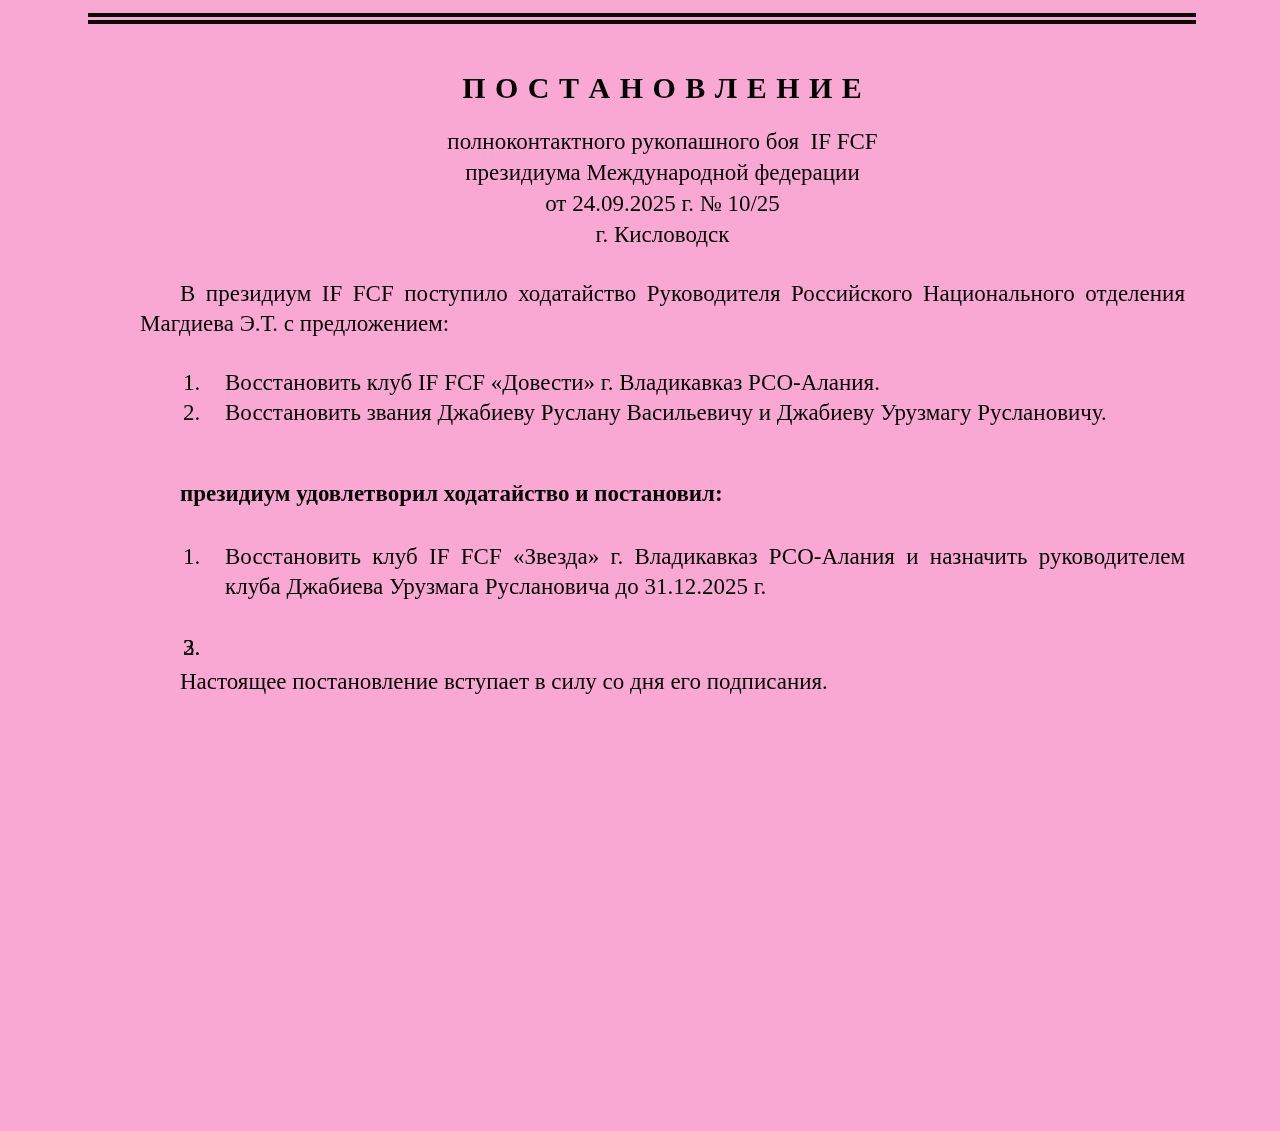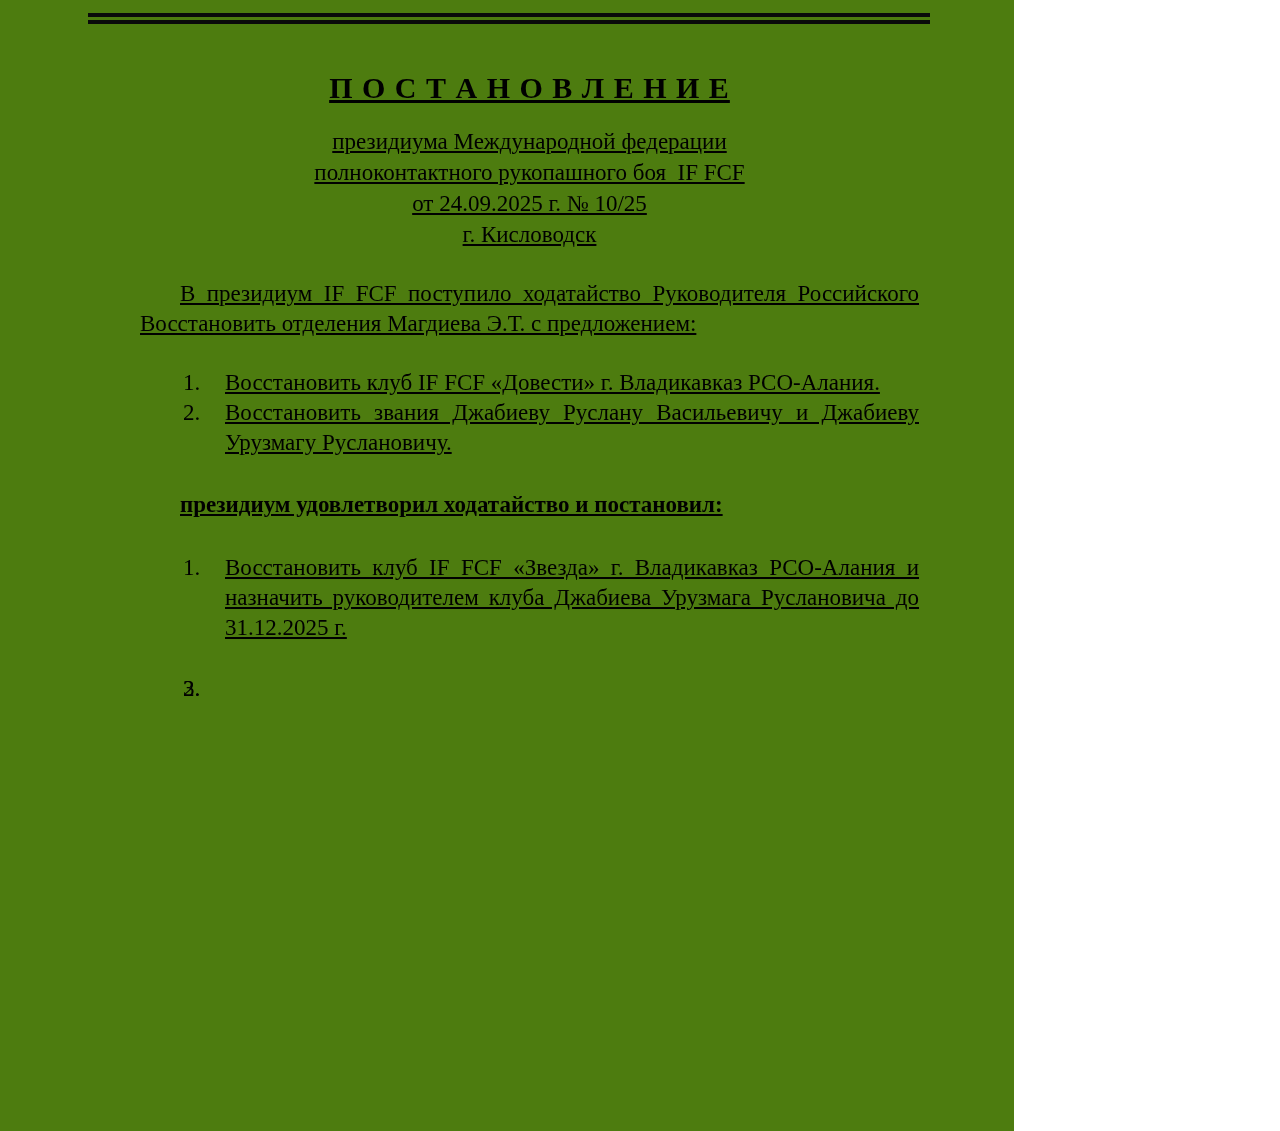--- a/index.html
+++ b/index.html
@@ -4,25 +4,24 @@
 <style>
   html, body {
     margin: 0;
     padding: 0;
     background: #ffffff;
     color: #000000;
     font-family: "Liberation Serif", "DejaVu Serif", serif;
   }
   .page {
     position: relative;
-    width: 1014px;
+    width: 1280px;
     height: 1131px;
-    background: #4d7c0f;
+    background: #f9a8d4;
     overflow: hidden;
-    text-decoration: underline;
   }
   .double-rule {
     margin: 13px 84px 0 88px;
     height: 3px;
     border-top: 4px solid #0a0a0a;
     border-bottom: 4px solid #0a0a0a;
   }
   .content {
     margin: 0 95px 0 140px; 
     font-size: 23px;
@@ -56,46 +55,46 @@
     position: relative;
     padding-left: 85px;
     text-align: justify;
   }
   .num {
     position: absolute;
     left: 43px;
     top: 0;
   }
   .resolution-heading {
-    margin-top: 32px;
+    margin-top: 51px;
     font-weight: bold;
   }
   .list.spaced { margin-top: 33px; }
   .list.spaced .li + .li { margin-top: 31px; }
   .closing { margin-top: 65px; }
 </style>
 </head>
 <body>
 
 <div class="page">
 
   <div class="double-rule"></div>
 
   <div class="content">
 
     <h1 class="title">П О С Т А Н О В Л Е Н И Е</h1>
 
     <div class="subhead">
+      <div>полноконтактного рукопашного боя  IF FCF</div>
       <div>президиума Международной федерации</div>
-      <div>полноконтактного рукопашного боя  IF FCF</div>
       <div>от 24.09.2025 г. № 10/25</div>
       <div>г. Кисловодск</div>
     </div>
 
-    <p class="para indent justify intro">В президиум IF FCF поступило ходатайство Руководителя Российского Восстановить отделения Магдиева Э.Т. с предложением:</p>
+    <p class="para indent justify intro">В президиум IF FCF поступило ходатайство Руководителя Российского Национального отделения Магдиева Э.Т. с предложением:</p>
 
     <ol class="list">
       <li class="li">
         <span class="num">1.</span>
         <span>Восстановить клуб IF FCF «Довести» г. Владикавказ РСО-Алания.</span>
       </li>
       <li class="li">
         <span class="num">2.</span>
         <span>Восстановить звания Джабиеву Руслану Васильевичу и Джабиеву Урузмагу Руслановичу.</span>
       </li>
@@ -109,15 +108,16 @@
         <span>Восстановить клуб IF FCF «Звезда» г. Владикавказ РСО-Алания и назначить руководителем клуба Джабиева Урузмага Руслановича до 31.12.2025 г.</span>
       </li>
       <li class="li">
         <span class="num">2.</span>
       </li>
       <li class="li">
         <span class="num">3.</span>
       </li>
     </ol>
 
+    <p class="para indent justify closing">Настоящее постановление вступает в силу со дня его подписания.</p>
 
   </div>
 </div>
 
 </body></html>

